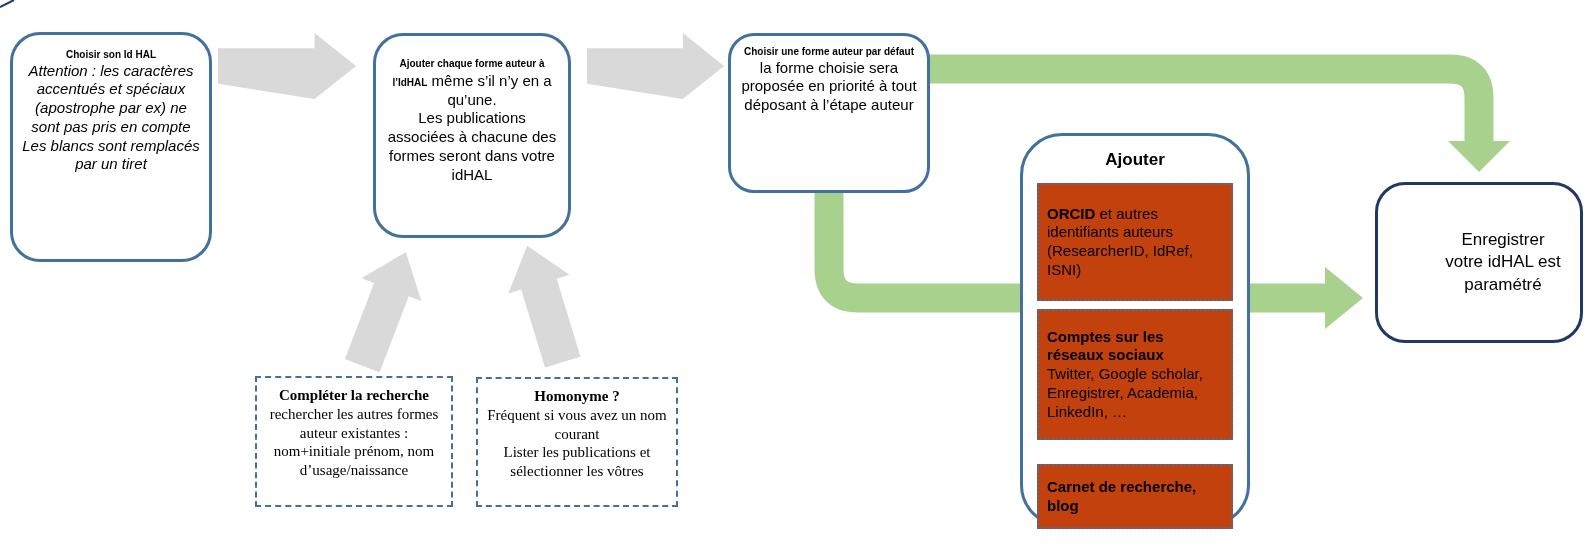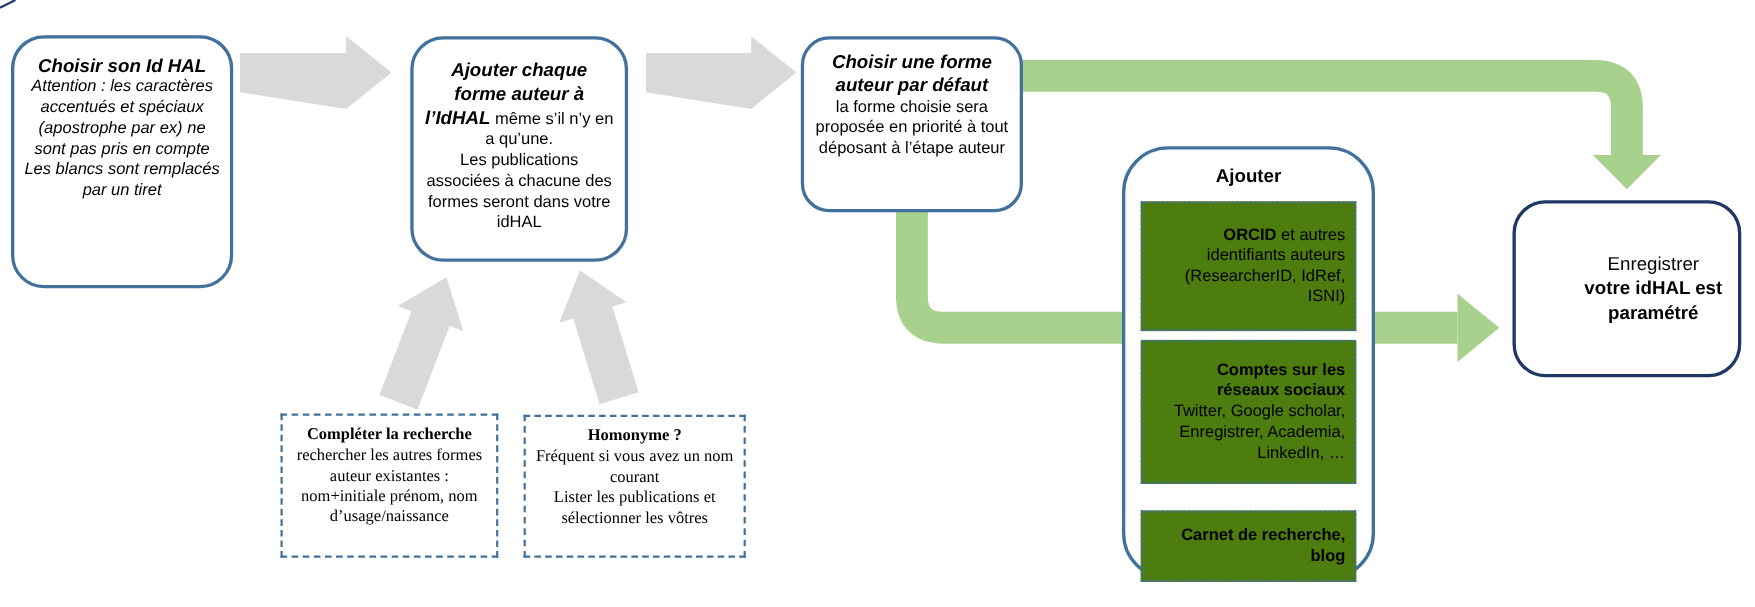--- a/index.html
+++ b/index.html
@@ -15,21 +15,21 @@
   
   .flowbox{
     border:3px solid #41719C;
     border-radius:30px;
     background:#ffffff;
     text-align:center;
     font-size:15px;
     line-height:1.25;
     z-index:2;
   }
-  .flowbox .title{font-weight:bold;font-size:17px;font-style:italic;}
+  .flowbox .title{font-weight:bold;font-size:10px;}
   .flowbox .em{font-style:italic;}
   .flowbox p{margin:0;}
   
   .dashbox{
     border:2px dashed #41719C;
     background:#ffffff;
     text-align:center;
     font-size:15px;
     line-height:1.25;
     z-index:2;
@@ -42,42 +42,42 @@
   .panel{
     border:3px solid #41719C;
     border-radius:42px;
     background:#ffffff;
     z-index:2;
     text-align:center;
   }
   .panel .panel-title{font-weight:bold;font-size:17px;margin-top:14px;}
   .dotbox{
     border:2px dotted #41719C;
-    background:#4d7c0f;
-    text-align:right;
+    background:#c2410c;
+    text-align:left;
     font-size:15px;
     line-height:1.25;
     display:flex;flex-direction:column;justify-content:center;
     padding:4px 8px;
   }
   .dotbox .title{font-weight:bold;}
   .dotbox p{margin:0;}
   
   .finalbox{
     border:3px solid #1F3864;
     border-radius:30px;
     background:#ffffff;
     z-index:2;
     display:flex;flex-direction:column;justify-content:center;
     text-align:center;
     font-size:17px;
     line-height:1.3;
     padding-left:48px;
   }
-  .finalbox .b{font-weight:bold;}
+  .finalbox .b{font-weight:normal;}
   
   .gray-arrow-right{
     background:#D9D9D9;
     clip-path:polygon(0 23%, 70% 23%, 70% 0, 100% 50%, 70% 100%, 0 77%);
     z-index:1;
   }
   .gray-arrow-up{
     background:#D9D9D9;
     clip-path:polygon(50% 0, 100% 33%, 79% 33%, 79% 100%, 21% 100%, 21% 33%, 0 33%);
     z-index:1;

